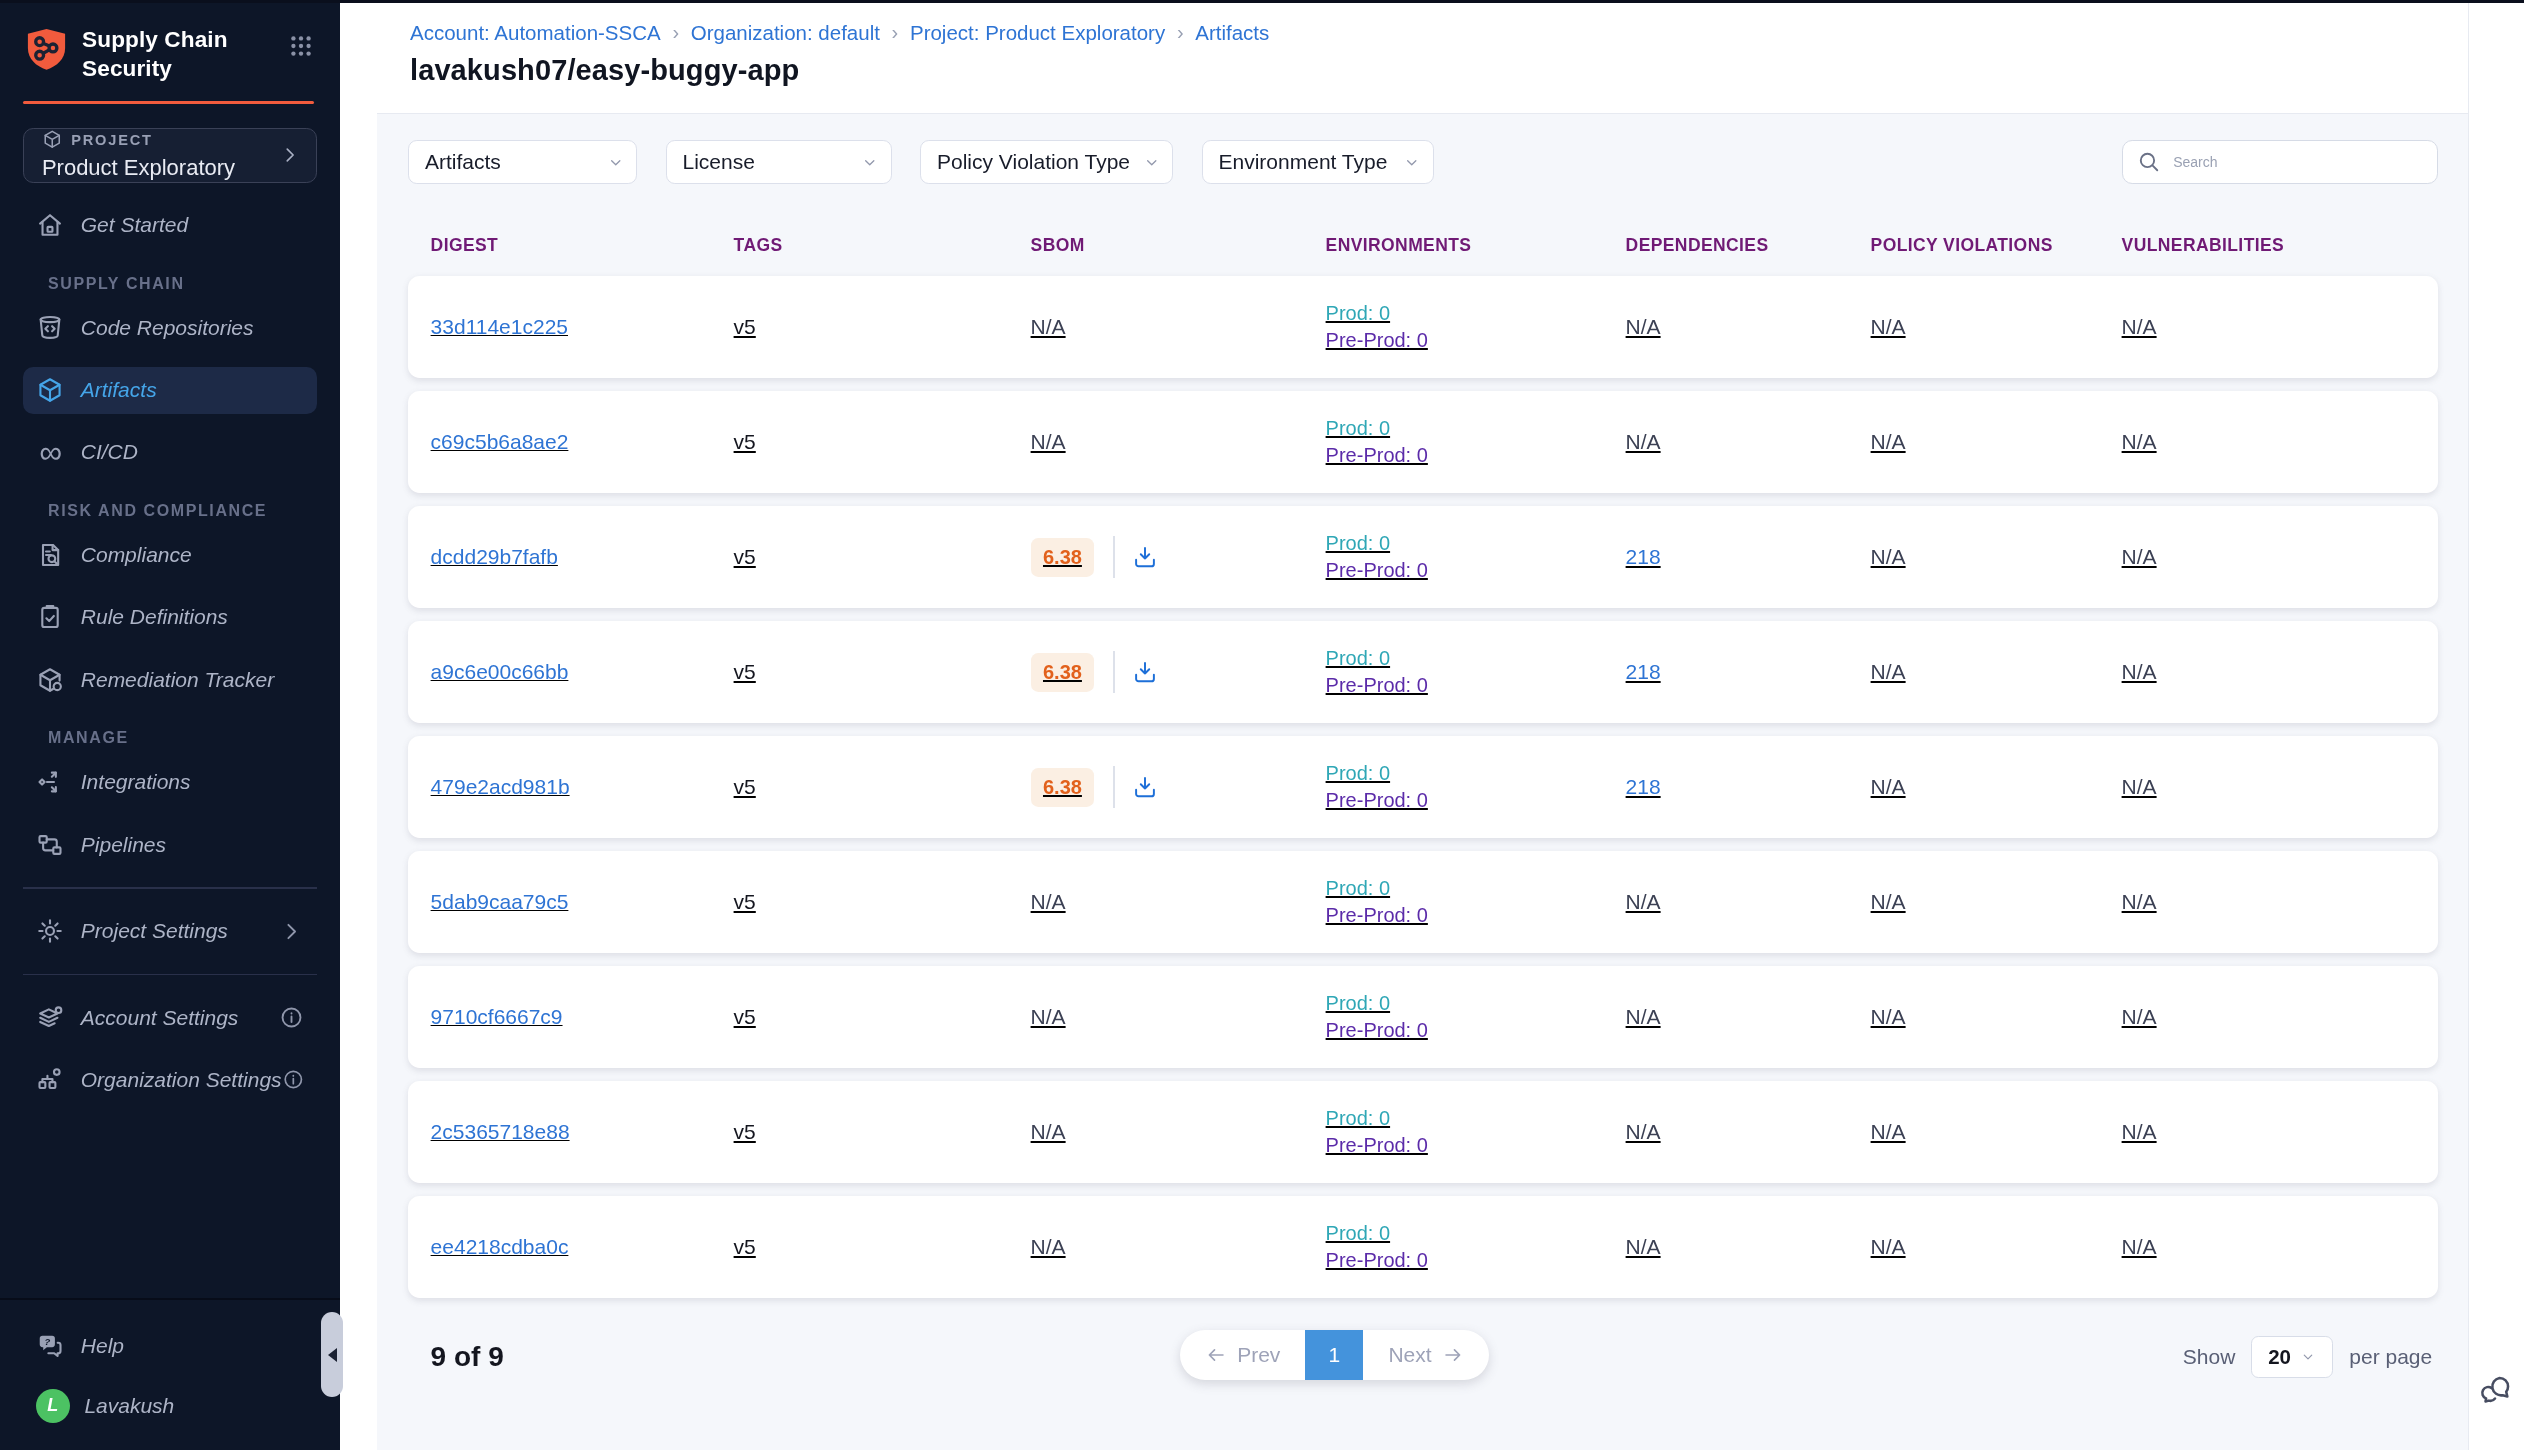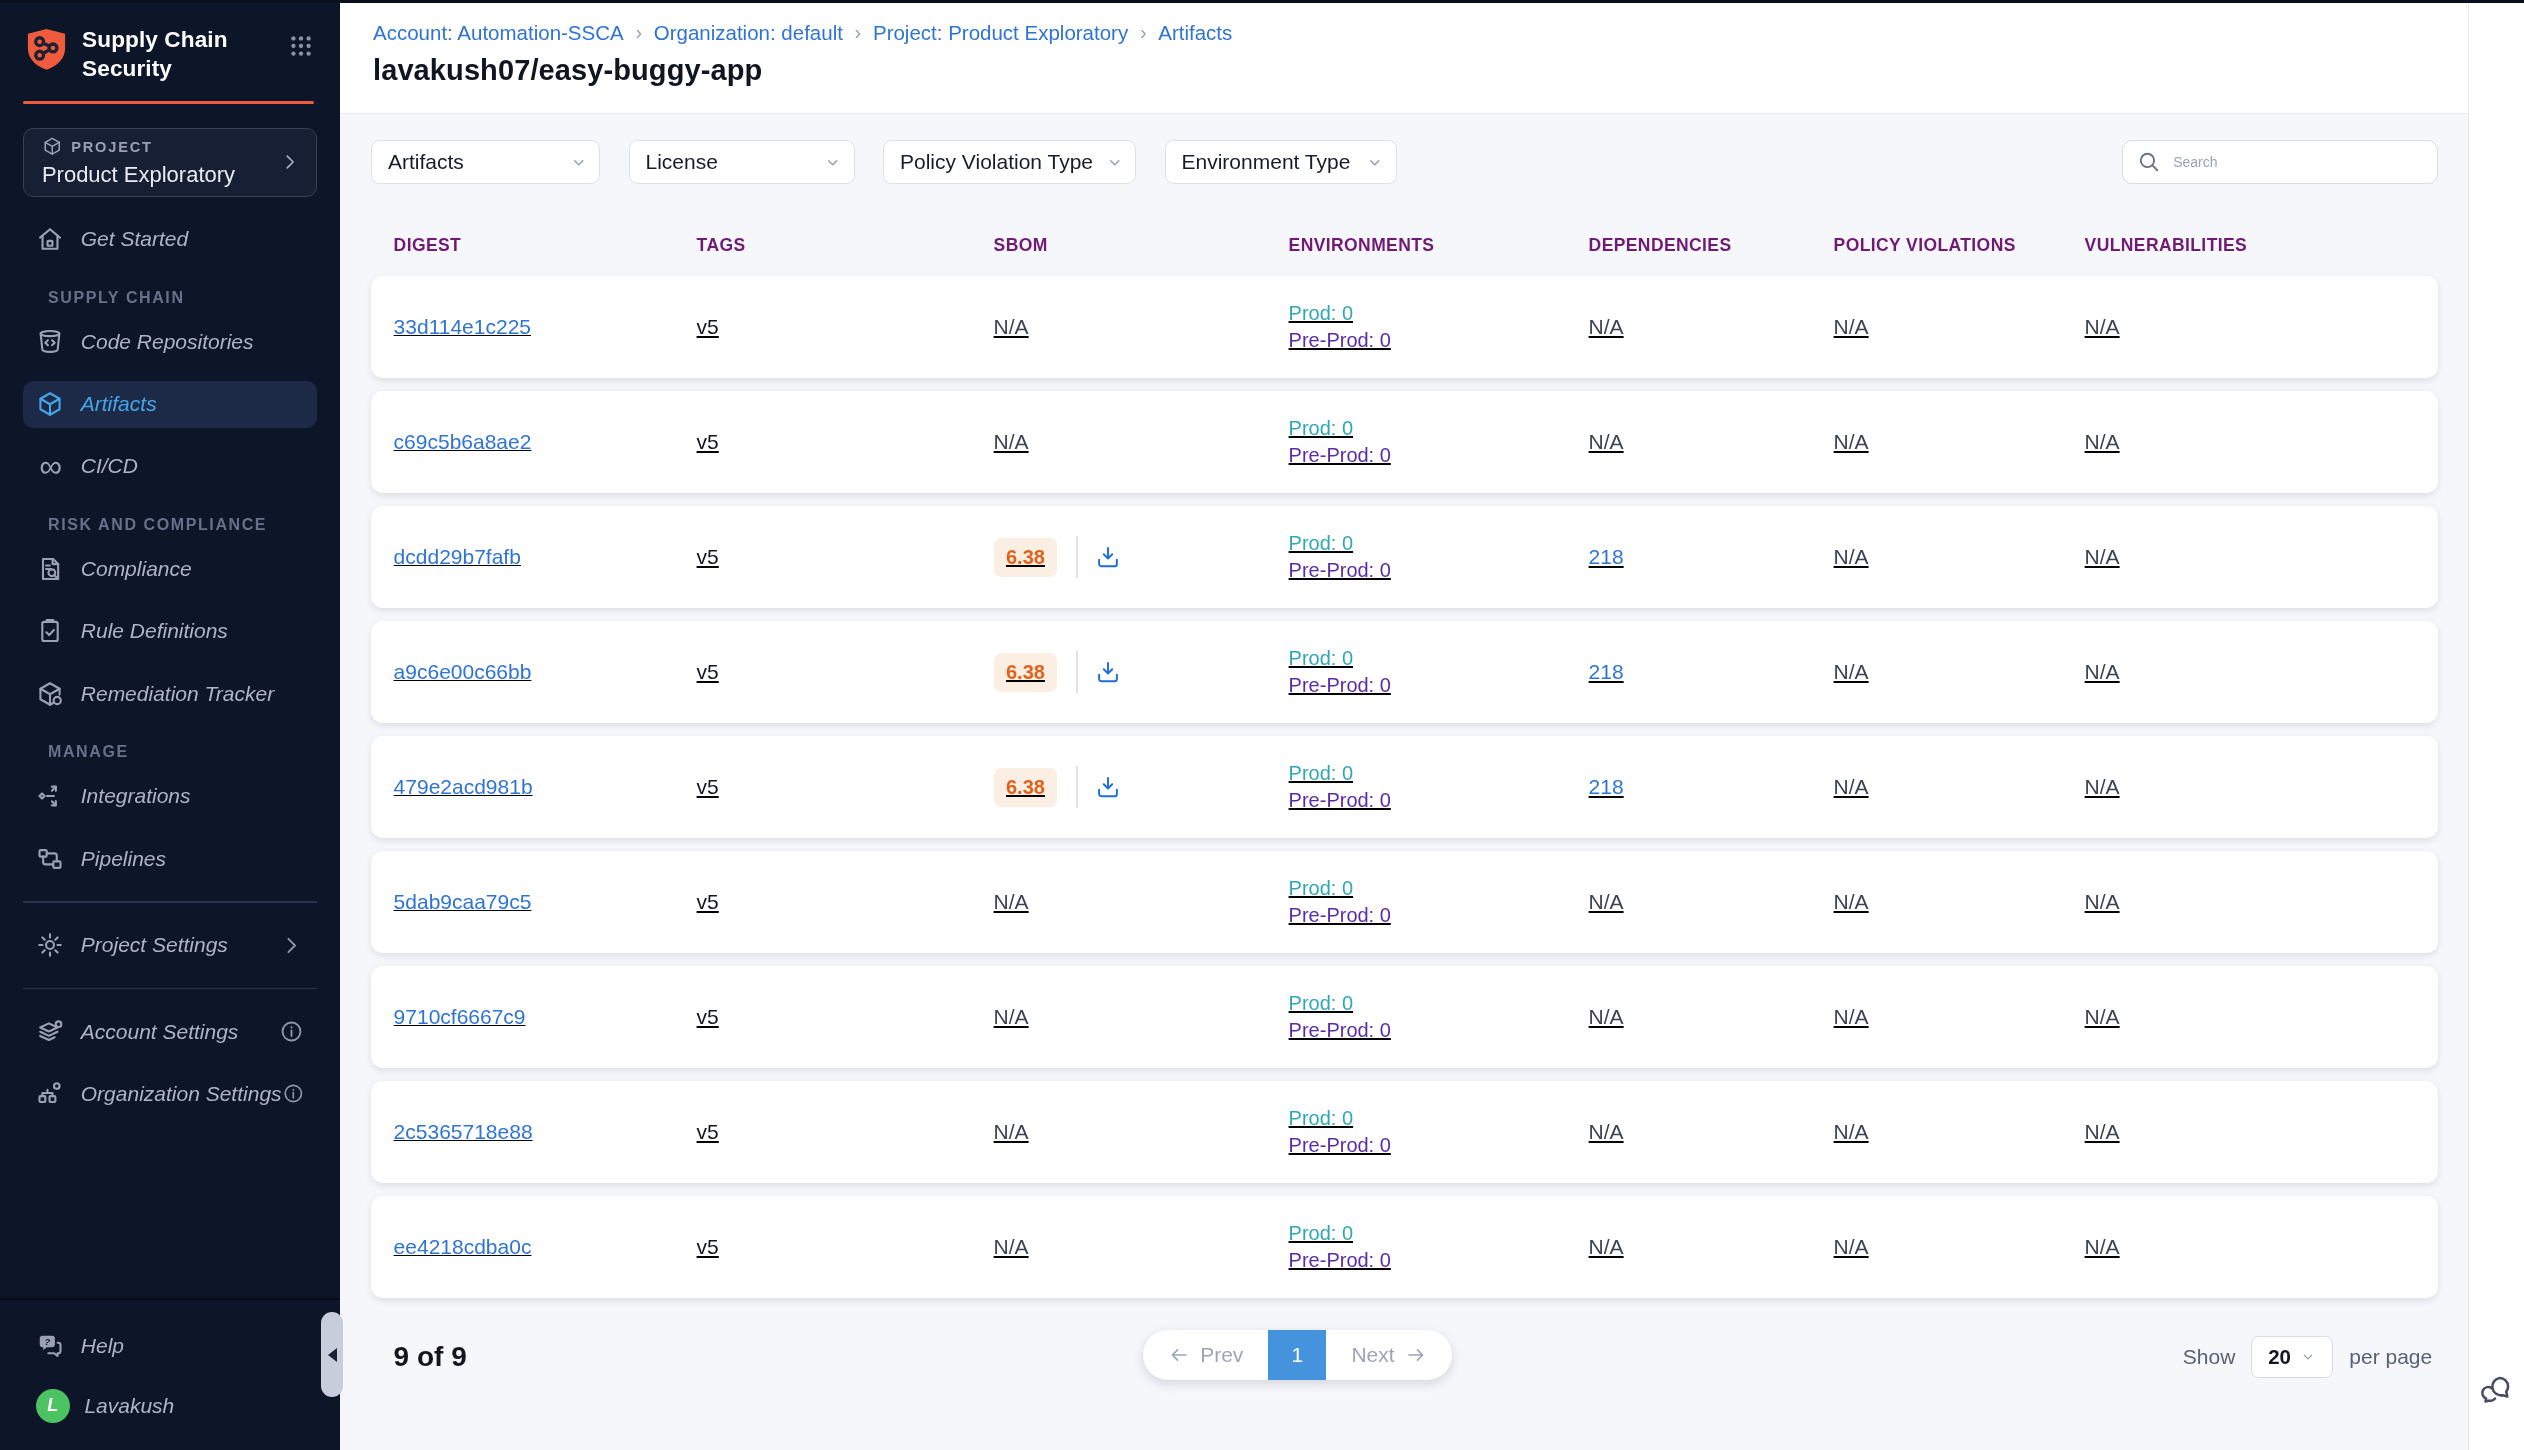--- a/index.html
+++ b/index.html
@@ -1,32 +1,32 @@
 <!DOCTYPE html>
 <html style="--sidebar-bg: #0D1628; --brand: #F15B3D; --link: #2E74D4; --nav-active: #45A5E9; --teal: #2FA7B6; --purple: #5B2BA9; --badge-text: #E2611C; --badge-bg: #FBEFE3; --pager-active: #4493DC; --avatar: #4CC263;font-size:11.7px"><head>
 <meta charset="utf-8">
 <style>
   html,body{margin:0;padding:0;}
   body{width:2525px;height:1451px;overflow:hidden;background:#fff;
        font-family:"Liberation Sans",sans-serif;position:relative;}
   *{box-sizing:border-box;}
   .top-edge{position:absolute;top:0;left:0;width:2525px;height:2.9px;background:#0A0F1D;z-index:60;}
-  .app{display:flex;width:2525px;height:1451px;}
+  .app{display:flex;width:2525px;height:1451px;gap:37px;}
 
   
   .sidebar{width:340px;min-width:340px;height:100%;background:var(--sidebar-bg,#0D1628);
            display:flex;flex-direction:column;position:relative;z-index:40;}
   .logo-row{display:flex;align-items:flex-start;padding:26px 26px 0 23.4px;}
   .logo-shield{width:47px;height:47px;flex:none;}
   .logo-text{margin-left:11.7px;color:#fff;font-size:22.6px;font-weight:700;line-height:28.5px;letter-spacing:0.1px;}
   .grid-dots{margin-left:auto;margin-top:7.3px;width:26px;height:26px;color:#8A91A6;cursor:pointer;}
   .grid-dots svg{width:100%;height:100%;}
   .brand-underline{height:3.7px;background:var(--brand,#F15B3D);margin:17.5px 26px 0 23.4px;border-radius:2.2px;}
 
-  .project-card{margin:23.4px 23.4px 0;height:69px;background:#161F33;border:1.5px solid #3A4157;
+  .project-card{margin:23.4px 23.4px 0;height:55px;background:#161F33;border:1.5px solid #3A4157;
                 border-radius:10.2px;display:flex;align-items:center;padding:0 14.6px 0 17.5px;cursor:pointer;}
   .project-info{flex:1;min-width:0;}
   .project-label-row{display:flex;align-items:center;gap:8.8px;color:#99A0B5;}
   .project-cube{width:20.5px;height:20.5px;display:flex;}
   .project-cube svg{width:100%;height:100%;}
   .project-label{font-size:14.6px;font-weight:700;letter-spacing:1.8px;}
   .project-name{color:#E9EBF3;font-size:22px;margin-top:5.1px;white-space:nowrap;overflow:hidden;}
   .project-chevron{color:#A9B0C4;width:22px;height:22px;}
   .project-chevron svg{width:100%;height:100%;}
 

